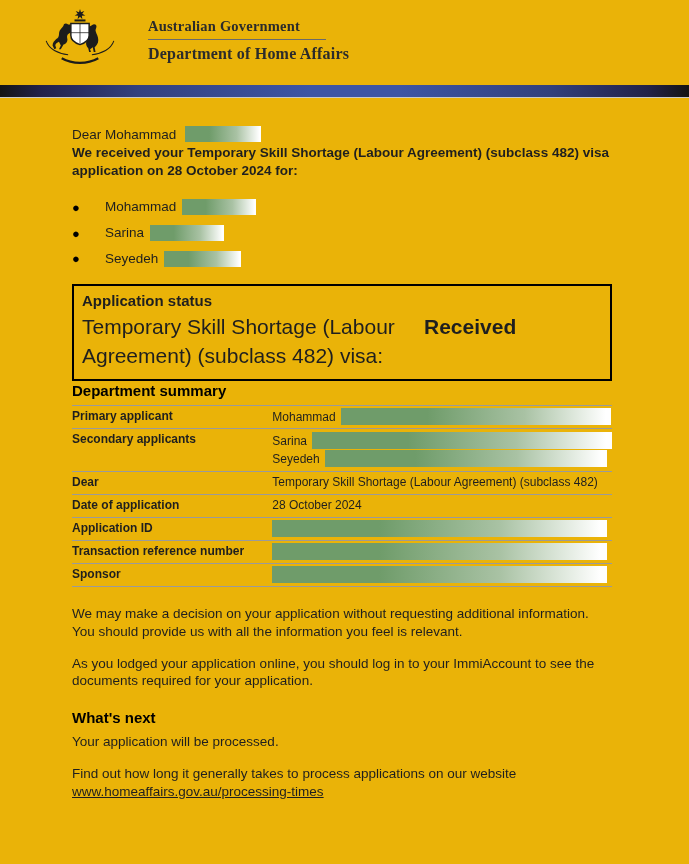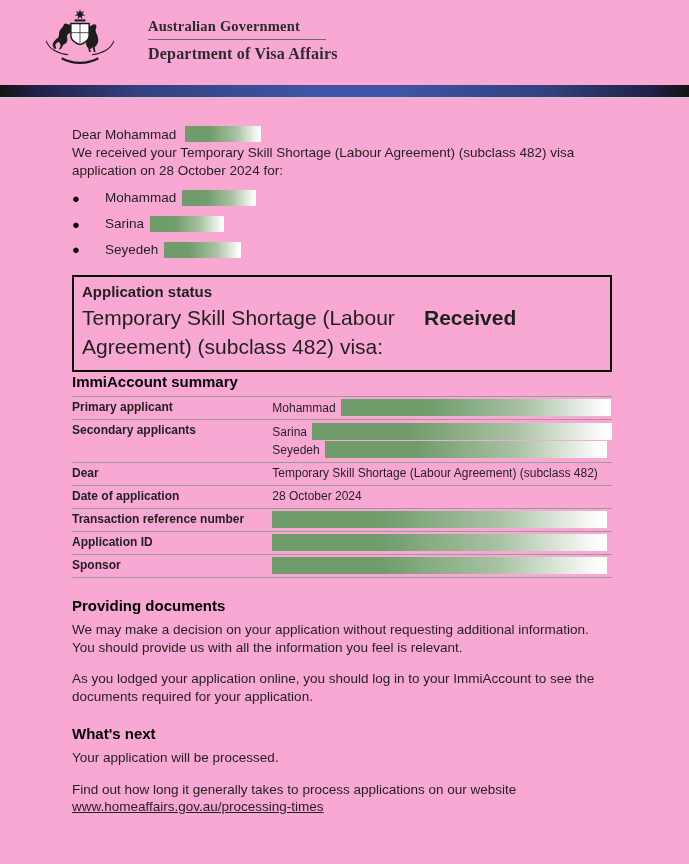--- a/index.html
+++ b/index.html
@@ -8,21 +8,21 @@
     --table-line:#9a9a9a;
   }
   *{margin:0;padding:0;box-sizing:border-box;}
   html,body{background:#fff;}
   body{
     font-family:"Liberation Sans", sans-serif;
     color:var(--text);
     width:689px;height:864px;
     overflow:hidden;
   }
-  .page{width:689px;height:864px;background:#f9a8d4;position:relative;}
+  .page{width:689px;height:864px;background:#eab308;position:relative;}
 
   
   .letterhead{display:flex;align-items:flex-start;padding:8px 0 0 30px;height:85px;}
   .crest{width:100px;height:64px;flex:0 0 auto;}
   .dept-block{margin-left:18px;padding-top:10px;font-family:"Liberation Serif", serif;color:#2b2b2b;}
   .gov-title{font-size:14.5px;font-weight:bold;letter-spacing:.2px;}
   .gov-rule{border:none;border-top:1.5px solid #6a6a6a;width:178px;margin:4px 0 5px 0;}
   .dept-title{font-size:16px;font-weight:bold;letter-spacing:.2px;}
 
   .brand-bar{
@@ -34,21 +34,21 @@
   
   .content{padding:28px 77px 0 72px;font-size:13.5px;line-height:1.32;}
 
   .redact{
     display:inline-block;height:16px;vertical-align:text-bottom;
     background:linear-gradient(90deg,var(--redaction-green) 0%,var(--redaction-green) 32%,#a9c2a4 68%,#fff 98%);
   }
   .redact.block{display:block;height:17px;}
 
   .salutation{}
-  .intro{margin-bottom:10px;}
+  .intro{margin-bottom:19px;font-weight:bold;}
 
   ul.applicants{list-style:none;margin-bottom:16px;}
   ul.applicants li{display:flex;align-items:center;margin-bottom:8px;}
   ul.applicants .bullet{width:33px;font-size:13px;line-height:1;color:#000;}
   ul.applicants .redact{margin-left:6px;}
 
   .status-box{
     border:2px solid #000;
     padding:5px 8px 8px 8px;
   }
@@ -95,21 +95,21 @@
       <path d="M50,17 v22 M40,27 h20" stroke="#1c1c1c" stroke-width="0.8" fill="none"></path>
 
       <path d="M13,36 c3,9 13,14 24,15" stroke="#1c1c1c" stroke-width="1.1" fill="none"></path>
       <path d="M87,36 c-3,9 -13,14 -24,15" stroke="#1c1c1c" stroke-width="1.1" fill="none"></path>
 
       <path d="M30,55 c7,4 13,5 20,5 c7,0 13,-1 20,-5" stroke="#1c1c1c" stroke-width="2.4" fill="none"></path>
     </svg>
     <div class="dept-block">
       <div class="gov-title">Australian Government</div>
       <hr class="gov-rule">
-      <div class="dept-title">Department of Visa Affairs</div>
+      <div class="dept-title">Department of Home Affairs</div>
     </div>
   </div>
 
   <div class="brand-bar"></div>
 
   <div class="content">
 
     <div class="salutation">
       <span>Dear Mohammad</span>
       <span class="redact" style="width:76px;margin-left:5px;"></span>
@@ -136,21 +136,21 @@
     </ul>
 
     <div class="status-box">
       <div class="box-title">Application status</div>
       <div class="status-row">
         <div class="visa-label">Temporary Skill Shortage (Labour Agreement) (subclass 482) visa:</div>
         <div class="status-value">Received</div>
       </div>
     </div>
 
-    <h2 class="sec-title">ImmiAccount summary</h2>
+    <h2 class="sec-title">Department summary</h2>
     <table class="summary">
       <tbody>
           <tr>
         <td class="lbl">Primary applicant</td>
         <td class="val">
           <div class="inline-wrap">
             <span>Mohammad</span>
             <span class="redact" style="width:270px;margin-left:5px;"></span>
           </div>
         </td>
@@ -170,42 +170,41 @@
       </tr>
       <tr>
         <td class="lbl">Dear</td>
         <td class="val">Temporary Skill Shortage (Labour Agreement) (subclass 482)</td>
       </tr>
       <tr>
         <td class="lbl">Date of application</td>
         <td class="val">28 October 2024</td>
       </tr>
       <tr>
-        <td class="lbl">Transaction reference number</td>
+        <td class="lbl">Application ID</td>
         <td class="val">
               <span class="redact block" style="width:335px;"></span>
             </td>
       </tr>
       <tr>
-        <td class="lbl">Application ID</td>
+        <td class="lbl">Transaction reference number</td>
         <td class="val">
               <span class="redact block" style="width:335px;"></span>
             </td>
       </tr>
       <tr>
         <td class="lbl">Sponsor</td>
         <td class="val">
               <span class="redact block" style="width:335px;"></span>
             </td>
       </tr>
     </tbody>
       </table>
 
     <div class="section" style="margin-top:0;">
-      <h2 class="sec-title">Providing documents</h2>
       <p>We may make a decision on your application without requesting additional information. You should provide us with all the information you feel is relevant.</p>
       <p>As you lodged your application online, you should log in to your ImmiAccount to see the documents required for your application.</p>
     </div>
 
     <div class="section">
       <h2 class="sec-title">What's next</h2>
       <p>Your application will be processed.</p>
       <p>
         <span>Find out how long it generally takes to process applications on our website</span>
         <a href="#" class="doc-link">www.homeaffairs.gov.au/processing-times</a>

